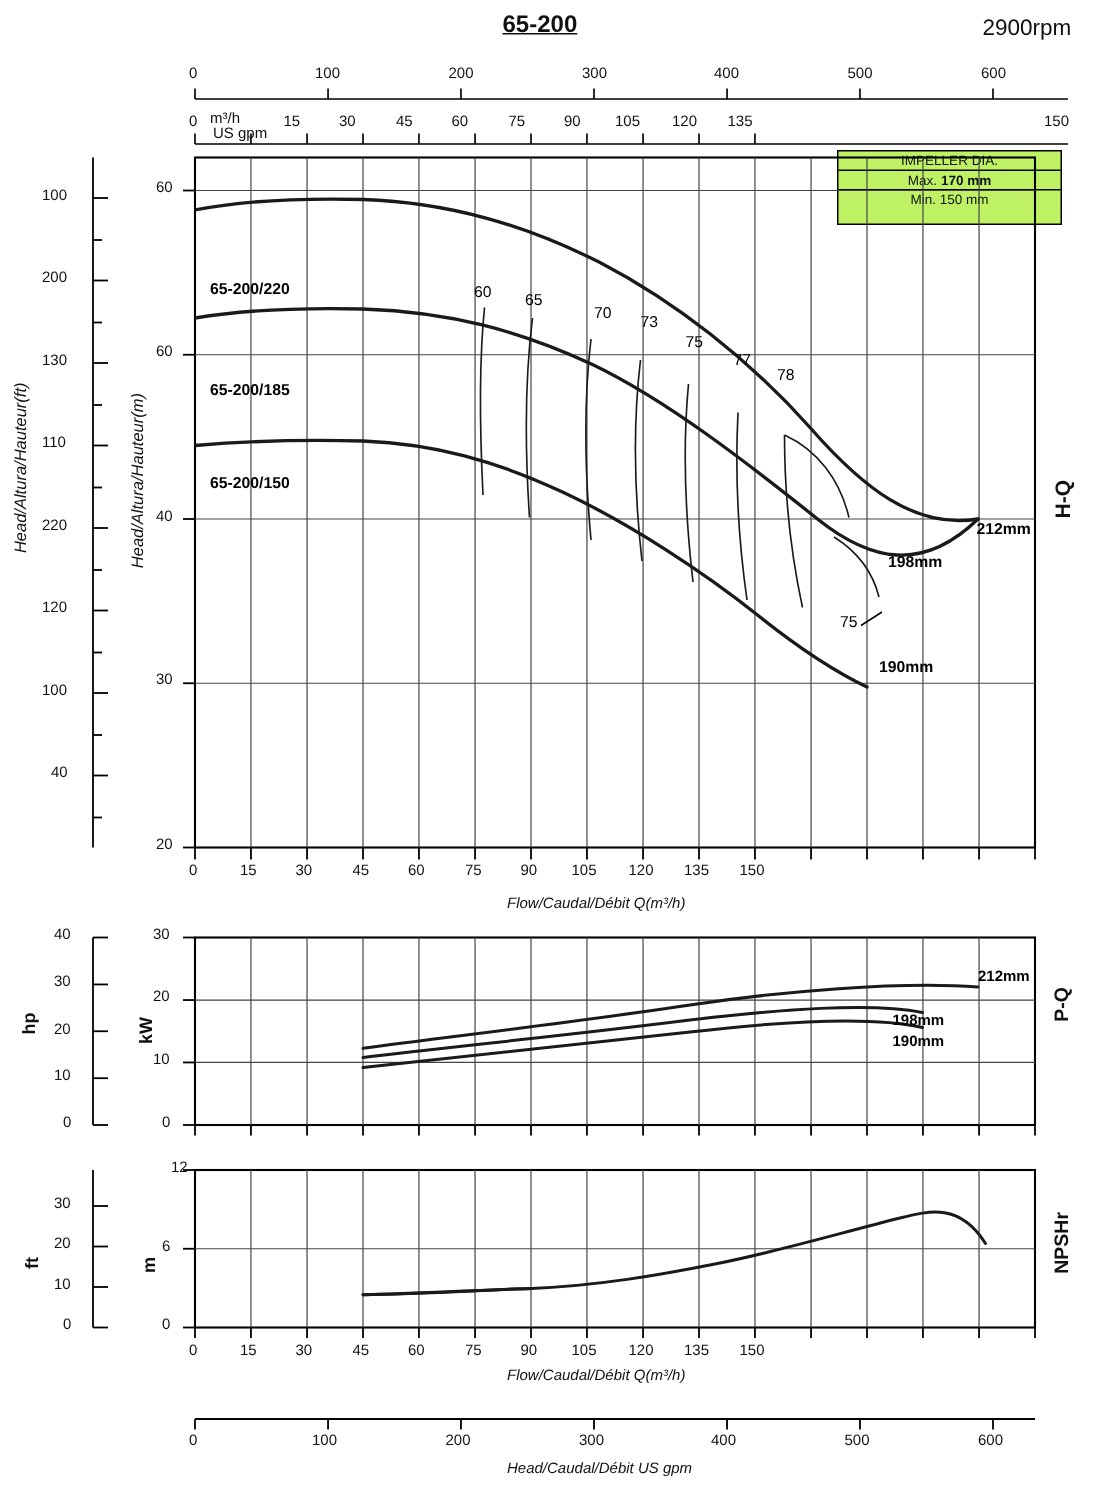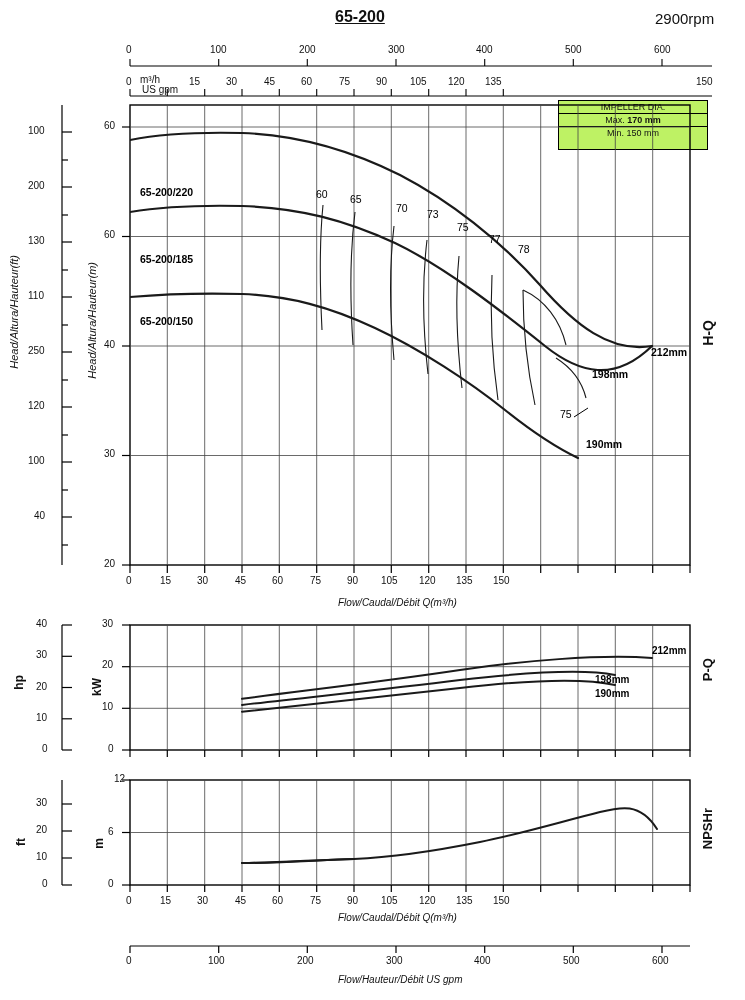--- a/index.html
+++ b/index.html
@@ -359,21 +359,21 @@
 
   <div class="abs small" style="left:104px;top:558px;">20</div>
   <div class="abs small" style="left:104px;top:448px;">30</div>
   <div class="abs small" style="left:104px;top:339px;">40</div>
   <div class="abs small" style="left:104px;top:229px;">60</div>
   <div class="abs small" style="left:104px;top:120px;">60</div>
 
   <div class="abs small" style="left:34px;top:510px;">40</div>
   <div class="abs small" style="left:28px;top:455px;">100</div>
   <div class="abs small" style="left:28px;top:400px;">120</div>
-  <div class="abs small" style="left:28px;top:345px;">250</div>
+  <div class="abs small" style="left:28px;top:345px;">220</div>
   <div class="abs small" style="left:28px;top:290px;">110</div>
   <div class="abs small" style="left:28px;top:235px;">130</div>
   <div class="abs small" style="left:28px;top:180px;">200</div>
   <div class="abs small" style="left:28px;top:125px;">100</div>
 
   <div class="abs small" style="left:126px;top:575px;">0</div>
   <div class="abs small" style="left:160px;top:575px;">15</div>
   <div class="abs small" style="left:197px;top:575px;">30</div>
   <div class="abs small" style="left:235px;top:575px;">45</div>
   <div class="abs small" style="left:272px;top:575px;">60</div>
@@ -418,15 +418,15 @@
   <div class="abs small" style="left:493px;top:895px;">150</div>
   <div class="abs small ital" style="left:338px;top:912px;">Flow/Caudal/Débit Q(m³/h)</div>
 
   <div class="abs small" style="left:126px;top:955px;">0</div>
   <div class="abs small" style="left:208px;top:955px;">100</div>
   <div class="abs small" style="left:297px;top:955px;">200</div>
   <div class="abs small" style="left:386px;top:955px;">300</div>
   <div class="abs small" style="left:474px;top:955px;">400</div>
   <div class="abs small" style="left:563px;top:955px;">500</div>
   <div class="abs small" style="left:652px;top:955px;">600</div>
-  <div class="abs small ital" style="left:338px;top:974px;">Flow/Hauteur/Débit  US gpm</div>
+  <div class="abs small ital" style="left:338px;top:974px;">Head/Caudal/Débit  US gpm</div>
 
 </div>
 
 </body></html>

